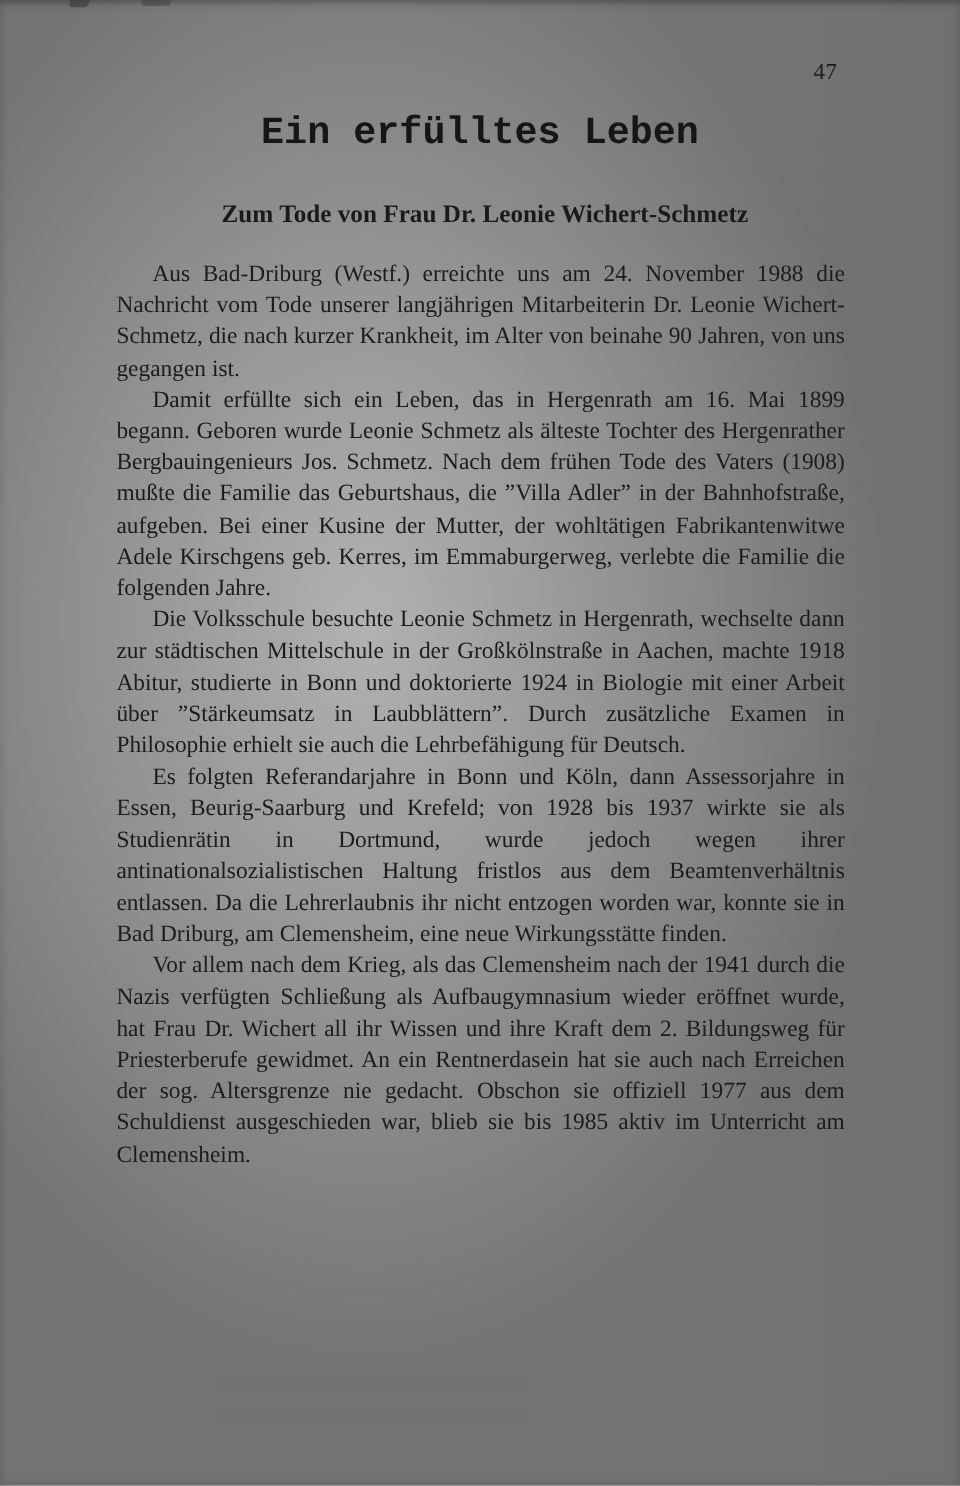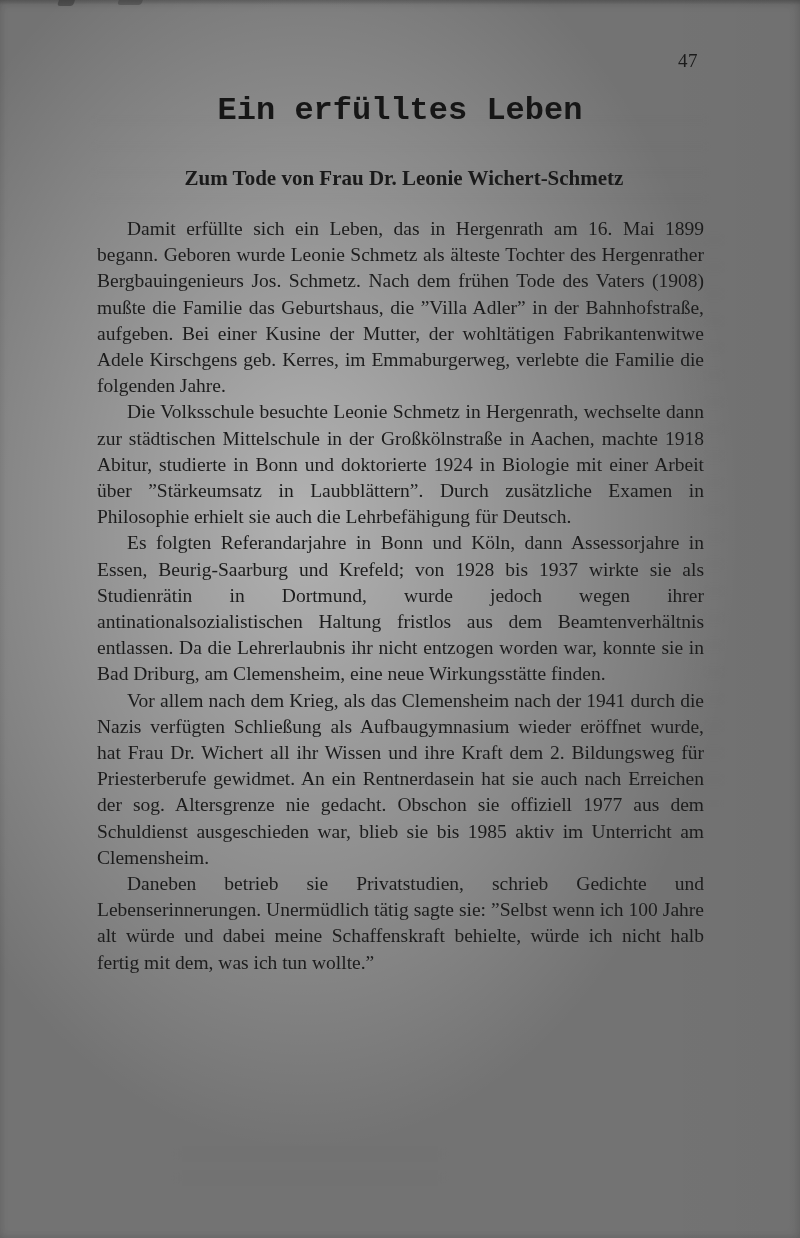--- a/index.html
+++ b/index.html
@@ -149,21 +149,21 @@
   <div class="paper-shade"></div>
 
   <div class="content">
     <div class="page-number">47</div>
 
     <h1 class="title">Ein erfülltes Leben</h1>
 
     <h2 class="subtitle">Zum Tode von Frau Dr. Leonie Wichert-Schmetz</h2>
 
     <div class="body-text">
+      <p>Aus Bad-Driburg (Westf.) erreichte uns am 24. November 1988 die Nachricht vom Tode unserer langjährigen Mitarbeiterin Dr. Leonie Wichert-Schmetz, die nach kurzer Krankheit, im Alter von beinahe 90 Jahren, von uns gegangen ist.</p>
       <p>Damit erfüllte sich ein Leben, das in Hergenrath am 16. Mai 1899 begann. Geboren wurde Leonie Schmetz als älteste Tochter des Hergenrather Bergbauingenieurs Jos. Schmetz. Nach dem frühen Tode des Vaters (1908) mußte die Familie das Geburtshaus, die ”Villa Adler” in der Bahnhofstraße, aufgeben. Bei einer Kusine der Mutter, der wohltätigen Fabrikantenwitwe Adele Kirschgens geb. Kerres, im Emmaburgerweg, verlebte die Familie die folgenden Jahre.</p>
       <p>Die Volksschule besuchte Leonie Schmetz in Hergenrath, wechselte dann zur städtischen Mittelschule in der Großkölnstraße in Aachen, machte 1918 Abitur, studierte in Bonn und doktorierte 1924 in Biologie mit einer Arbeit über ”Stärkeumsatz in Laubblättern”. Durch zusätzliche Examen in Philosophie erhielt sie auch die Lehrbefähigung für Deutsch.</p>
       <p>Es folgten Referandarjahre in Bonn und Köln, dann Assessorjahre in Essen, Beurig-Saarburg und Krefeld; von 1928 bis 1937 wirkte sie als Studienrätin in Dortmund, wurde jedoch wegen ihrer antinationalsozialistischen Haltung fristlos aus dem Beamtenverhältnis entlassen. Da die Lehrerlaubnis ihr nicht entzogen worden war, konnte sie in Bad Driburg, am Clemensheim, eine neue Wirkungsstätte finden.</p>
       <p>Vor allem nach dem Krieg, als das Clemensheim nach der 1941 durch die Nazis verfügten Schließung als Aufbaugymnasium wieder eröffnet wurde, hat Frau Dr. Wichert all ihr Wissen und ihre Kraft dem 2. Bildungsweg für Priesterberufe gewidmet. An ein Rentnerdasein hat sie auch nach Erreichen der sog. Altersgrenze nie gedacht. Obschon sie offiziell 1977 aus dem Schuldienst ausgeschieden war, blieb sie bis 1985 aktiv im Unterricht am Clemensheim.</p>
-      <p>Daneben betrieb sie Privatstudien, schrieb Gedichte und Lebenserinnerungen. Unermüdlich tätig sagte sie: ”Selbst wenn ich 100 Jahre alt würde und dabei meine Schaffenskraft behielte, würde ich nicht halb fertig mit dem, was ich tun wollte.”</p>
     </div>
   </div>
 
 </div>
 
 </body></html>

